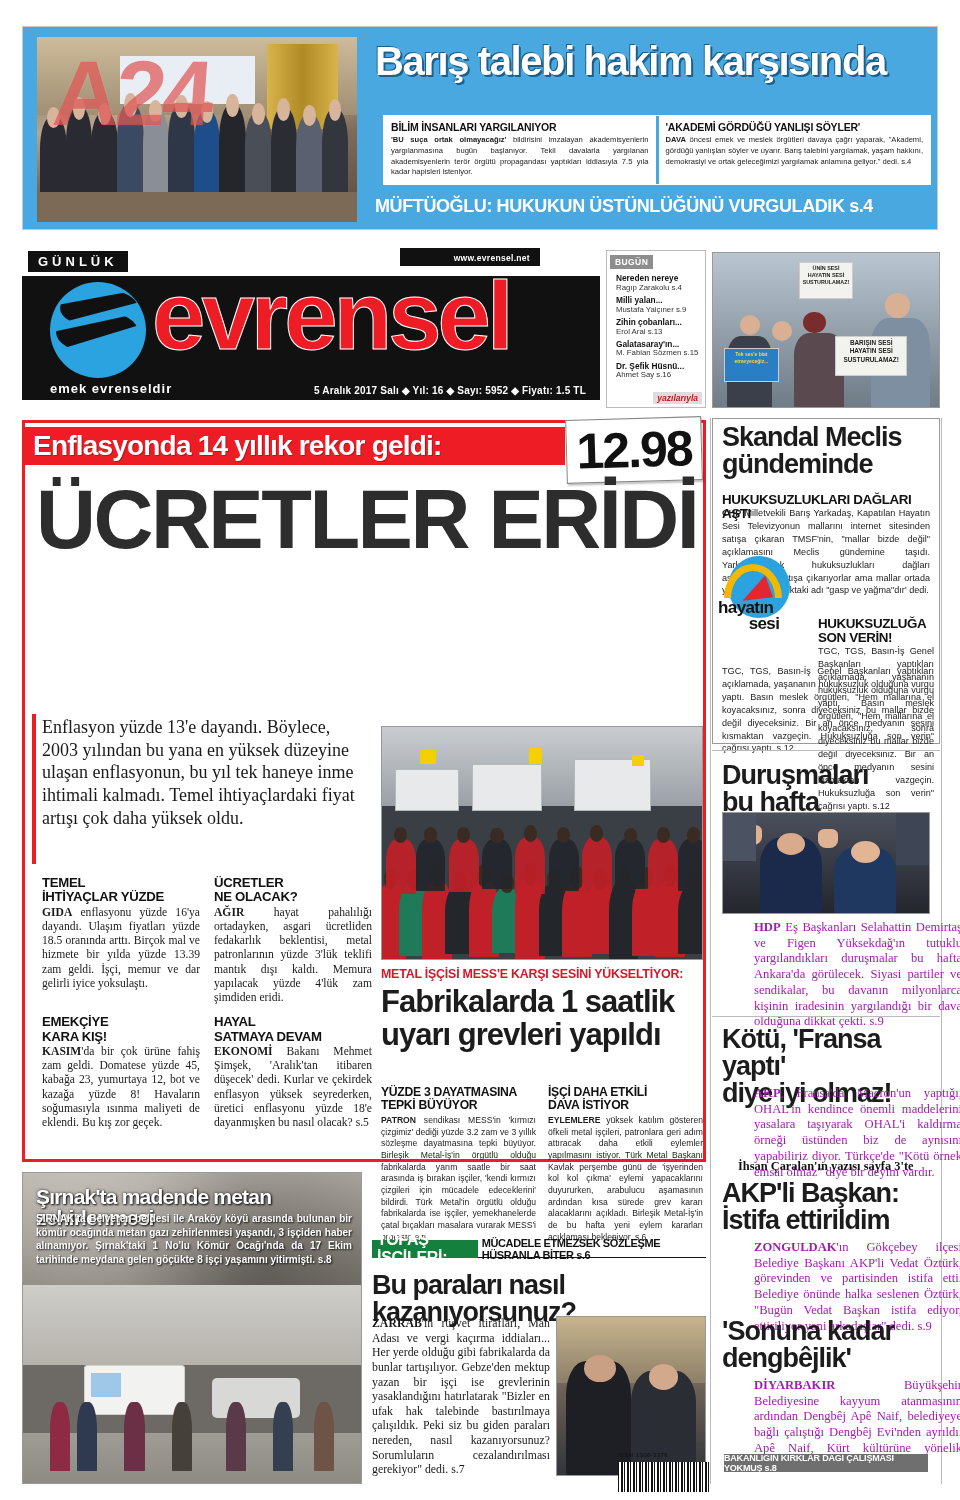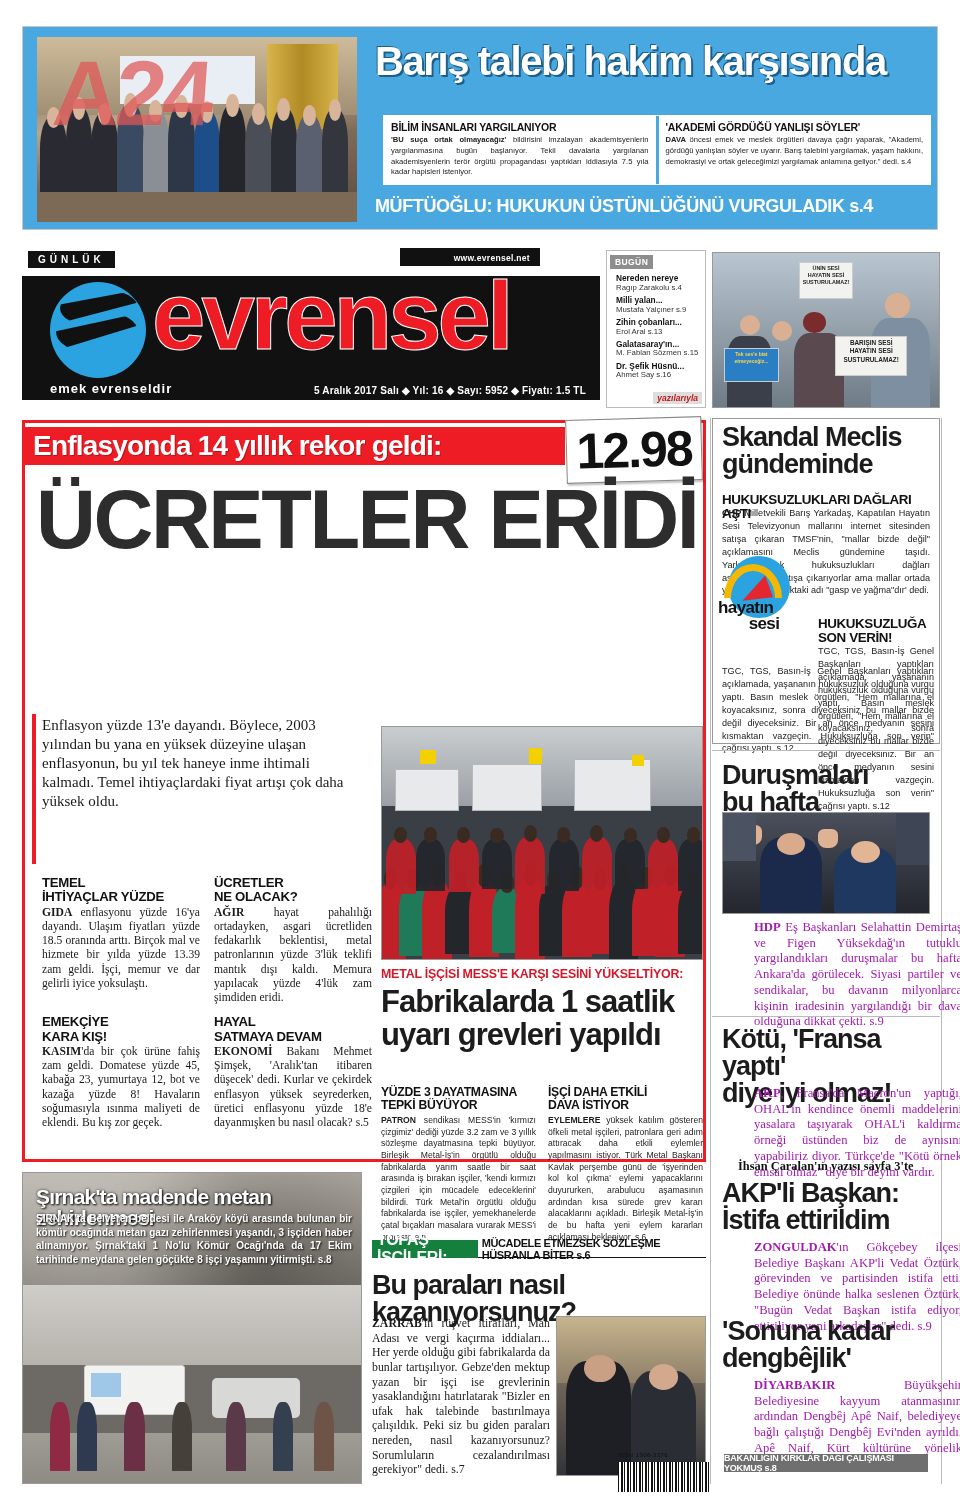--- a/index.html
+++ b/index.html
@@ -65,21 +65,21 @@
     color:#fff; font-size: 18px; font-weight: bold; letter-spacing:-0.4px;
     display:flex; align-items:center;
   }
 
   
   .mast { position:absolute; left:22px; top:248px; width:578px; height:160px; }
   .mast .blackbar { position:absolute; left:0; top:0; width:100%; height:152px; background:#111; }
   .mast .whitebox { position:absolute; left:0; top:0; width:100%; height:28px; background:#fff; }
   .gunluk {
     position:absolute; left:6px; top:3px; padding:3px 10px; background:#111; color:#fff;
-    font-size:10px; font-weight:bold; letter-spacing:4px;
+    font-size:13px; font-weight:bold; letter-spacing:4px;
   }
   .weburl { position:absolute; right:70px; top:5px; color:#fff; font-size:8.5px; font-weight:bold; letter-spacing:.3px;}
   .mast .whitebox .urlbg { position:absolute; right:60px; top:0; width:140px; height:18px; background:#111;}
   .globe {
     position:absolute; left:28px; top:34px; width:96px; height:96px; border-radius:50%;
     background:#2aa3e0;
   }
   .globe::before {
     content:''; position:absolute; left:10px; top:8px; width:78px; height:36px;
     border-radius:50%/60%; background:#111;
@@ -167,21 +167,21 @@
     position:absolute; left:36px; top:480px; width:668px;
     font-size: 83px; font-weight: bold; color:#2d2d2d;
     line-height: .97; letter-spacing:-2.5px;
     font-family:"Liberation Sans", sans-serif;
   }
   .bighead .l2 { display:block; margin-top:8px; }
 
   .lead {
     position:absolute; left:42px; top:716px; width:320px;
     font-family:"Liberation Serif", serif;
-    font-size:15px; line-height:1.26; color:#1a1a1a;
+    font-size:18px; line-height:1.26; color:#1a1a1a;
   }
   .leadbar { position:absolute; left:32px; top:714px; width:4px; height:150px; background:#ee1c25;}
 
   .subgrid {
     position:absolute; left:42px; top:876px; width:330px;
   }
   .subrow { display:flex; gap:14px; margin-bottom:10px; }
   .subcol { width:158px; }
   .subcol h3 { font-size:13.2px; font-weight:bold; color:#111; line-height:1.08; margin-bottom:1px; letter-spacing:-0.3px;}
   .subcol p {

